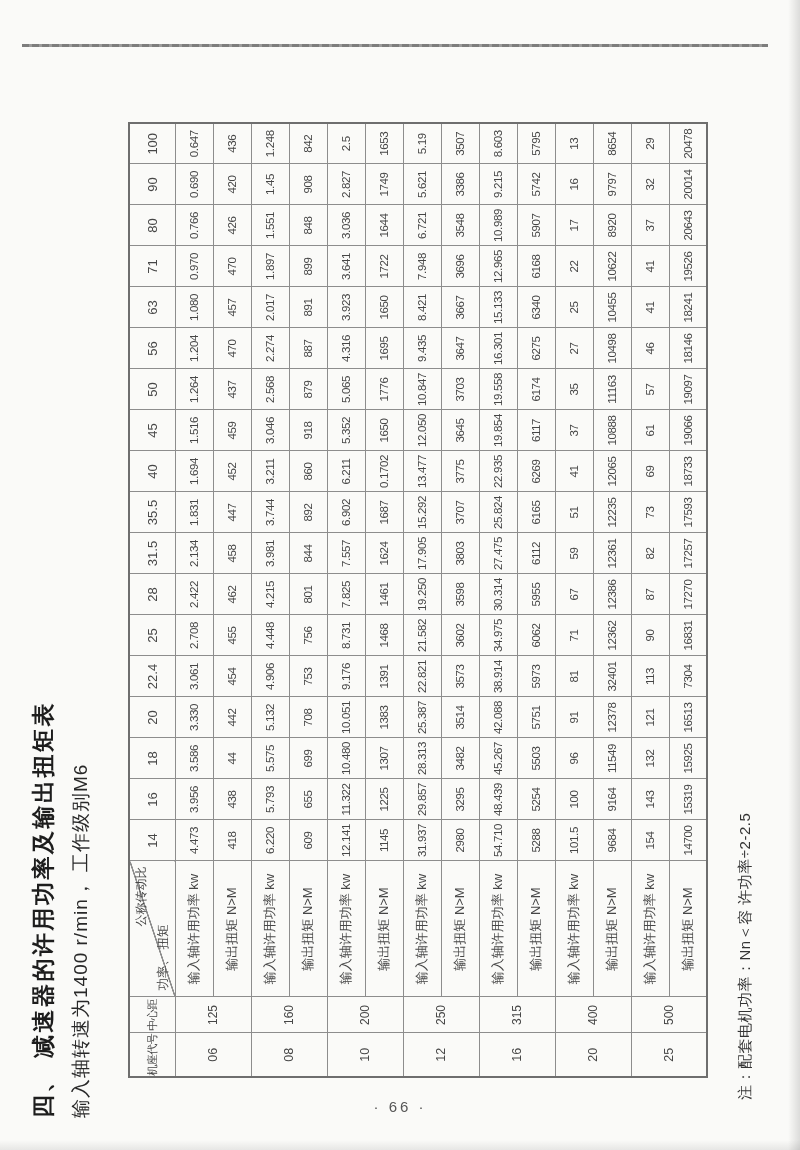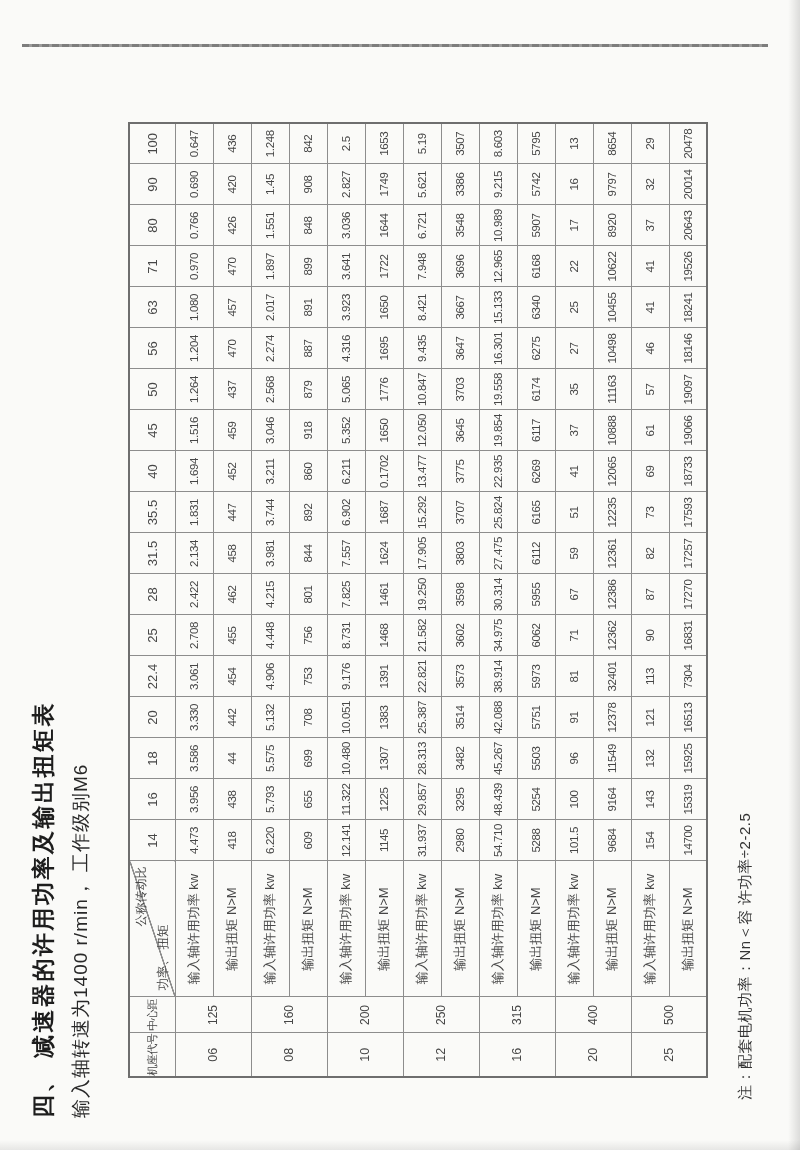--- a/index.html
+++ b/index.html
@@ -421,13 +421,14 @@
             <td class="val">20643</td>
             <td class="val">20014</td>
             <td class="val">20478</td>
           </tr>
         </tbody>
     </table>
 
     <div class="footnote">注：配套电机功率：Nn＜容 许功率÷2-2.5</div>
   </div>
 
+  <div class="page-number">· 66 ·</div>
 </div>
 
 </body></html>

